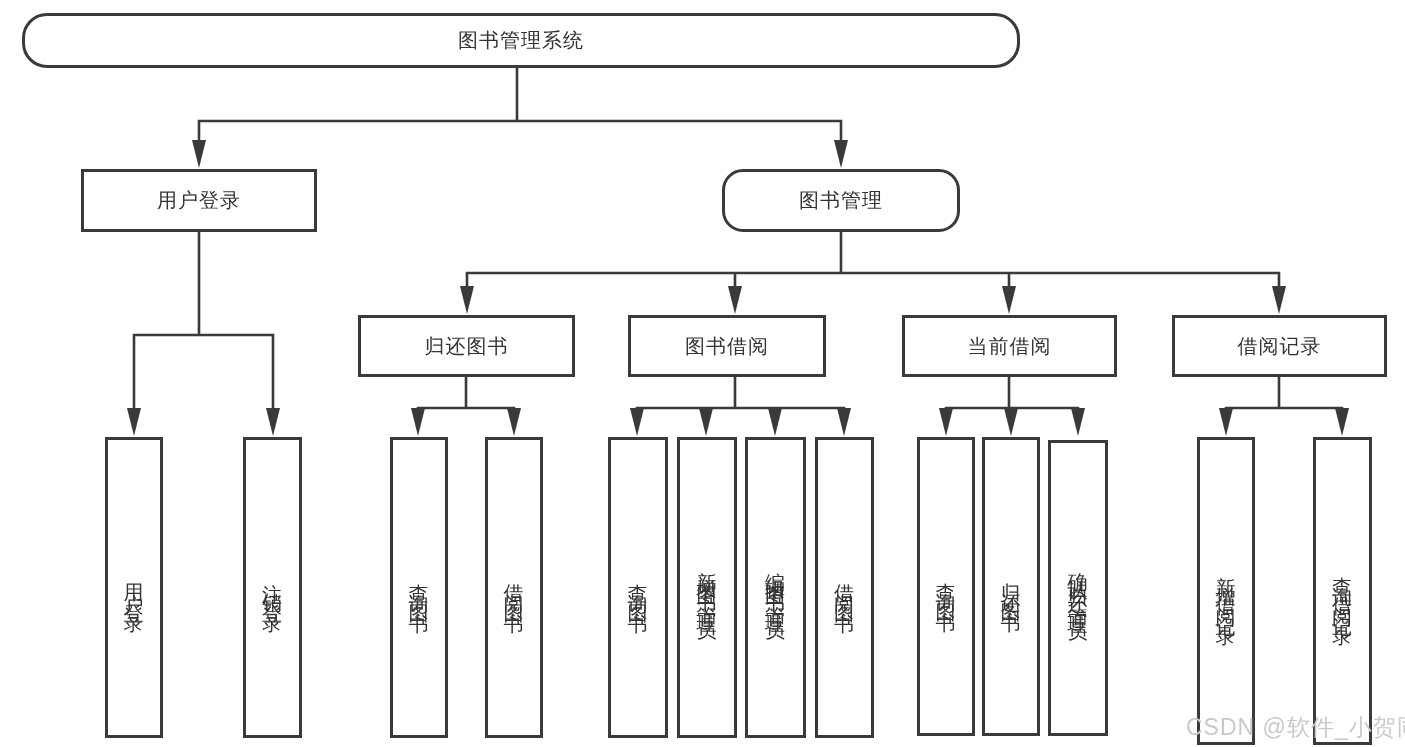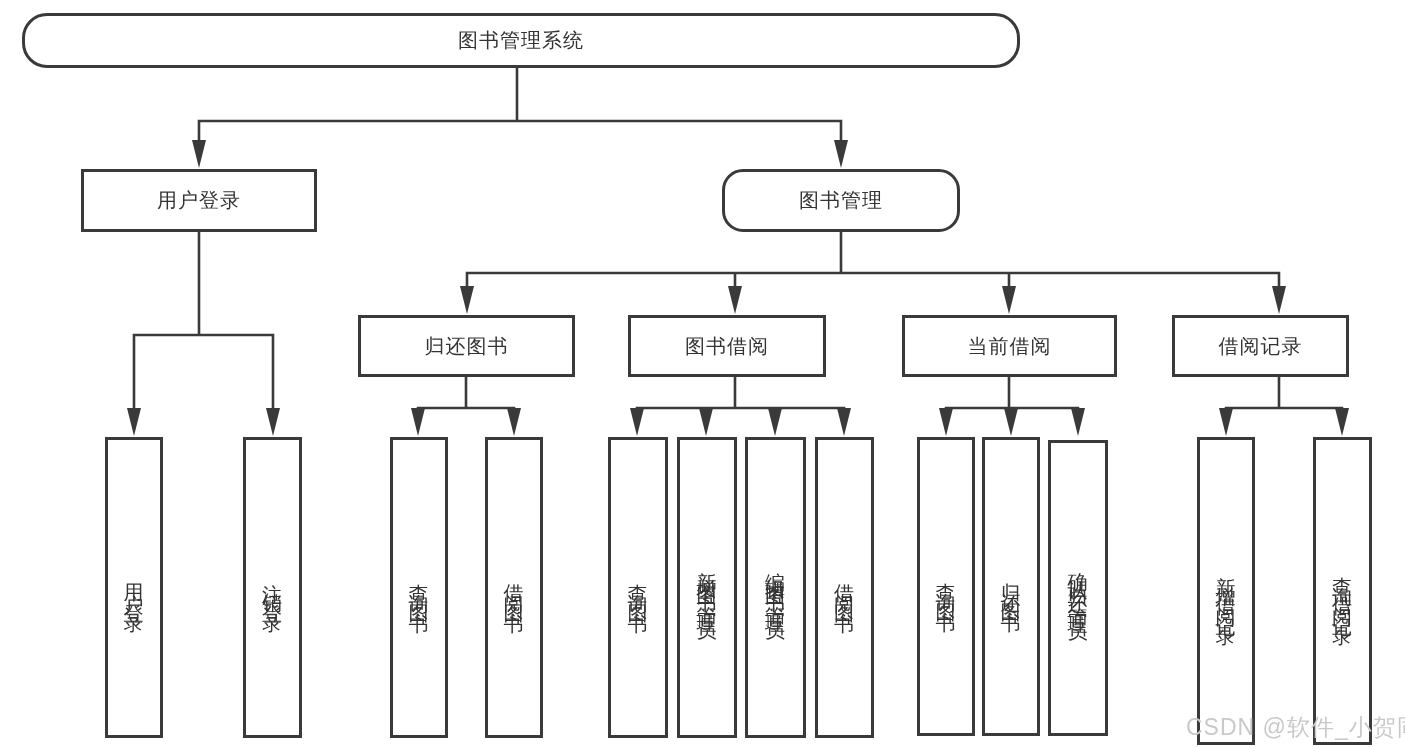--- a/index.html
+++ b/index.html
@@ -116,21 +116,21 @@
   </svg>
 
   <div class="box" style="left:22px; top:13px; width:998px; height:55px;border-radius:25px;">图书管理系统</div>
 
   <div class="box" style="left:81px; top:169px; width:236px; height:63px;">用户登录</div>
   <div class="box" style="left:722px; top:169px; width:238px; height:63px;border-radius:21px;">图书管理</div>
 
   <div class="box" style="left:358px; top:315px; width:217px; height:62px;">归还图书</div>
   <div class="box" style="left:628px; top:315px; width:198px; height:62px;">图书借阅</div>
   <div class="box" style="left:902px; top:315px; width:215px; height:62px;">当前借阅</div>
-  <div class="box" style="left:1172px; top:315px; width:177px; height:62px;font-family:Liberation Mono, monospace;">借阅记录</div>
+  <div class="box" style="left:1172px; top:315px; width:215px; height:62px;font-family:Liberation Mono, monospace;">借阅记录</div>
 
   <div class="box leaf" style="left:105px; top:437px; width:58px; height:301px;">用户登录</div>
   <div class="box leaf" style="left:243px; top:437px; width:59px; height:301px;">注销登录</div>
 
   <div class="box leaf" style="left:390px; top:437px; width:58px; height:301px;">查询图书</div>
   <div class="box leaf" style="left:485px; top:437px; width:58px; height:301px;">借阅图书</div>
 
   <div class="box leaf" style="left:608px; top:437px; width:60px; height:301px;">查询图书</div>
   <div class="box leaf dense" style="left:677px; top:437px; width:60px; height:301px;">新增图书（管理员）</div>
   <div class="box leaf dense" style="left:745px; top:437px; width:61px; height:301px;">编辑图书（管理员）</div>

